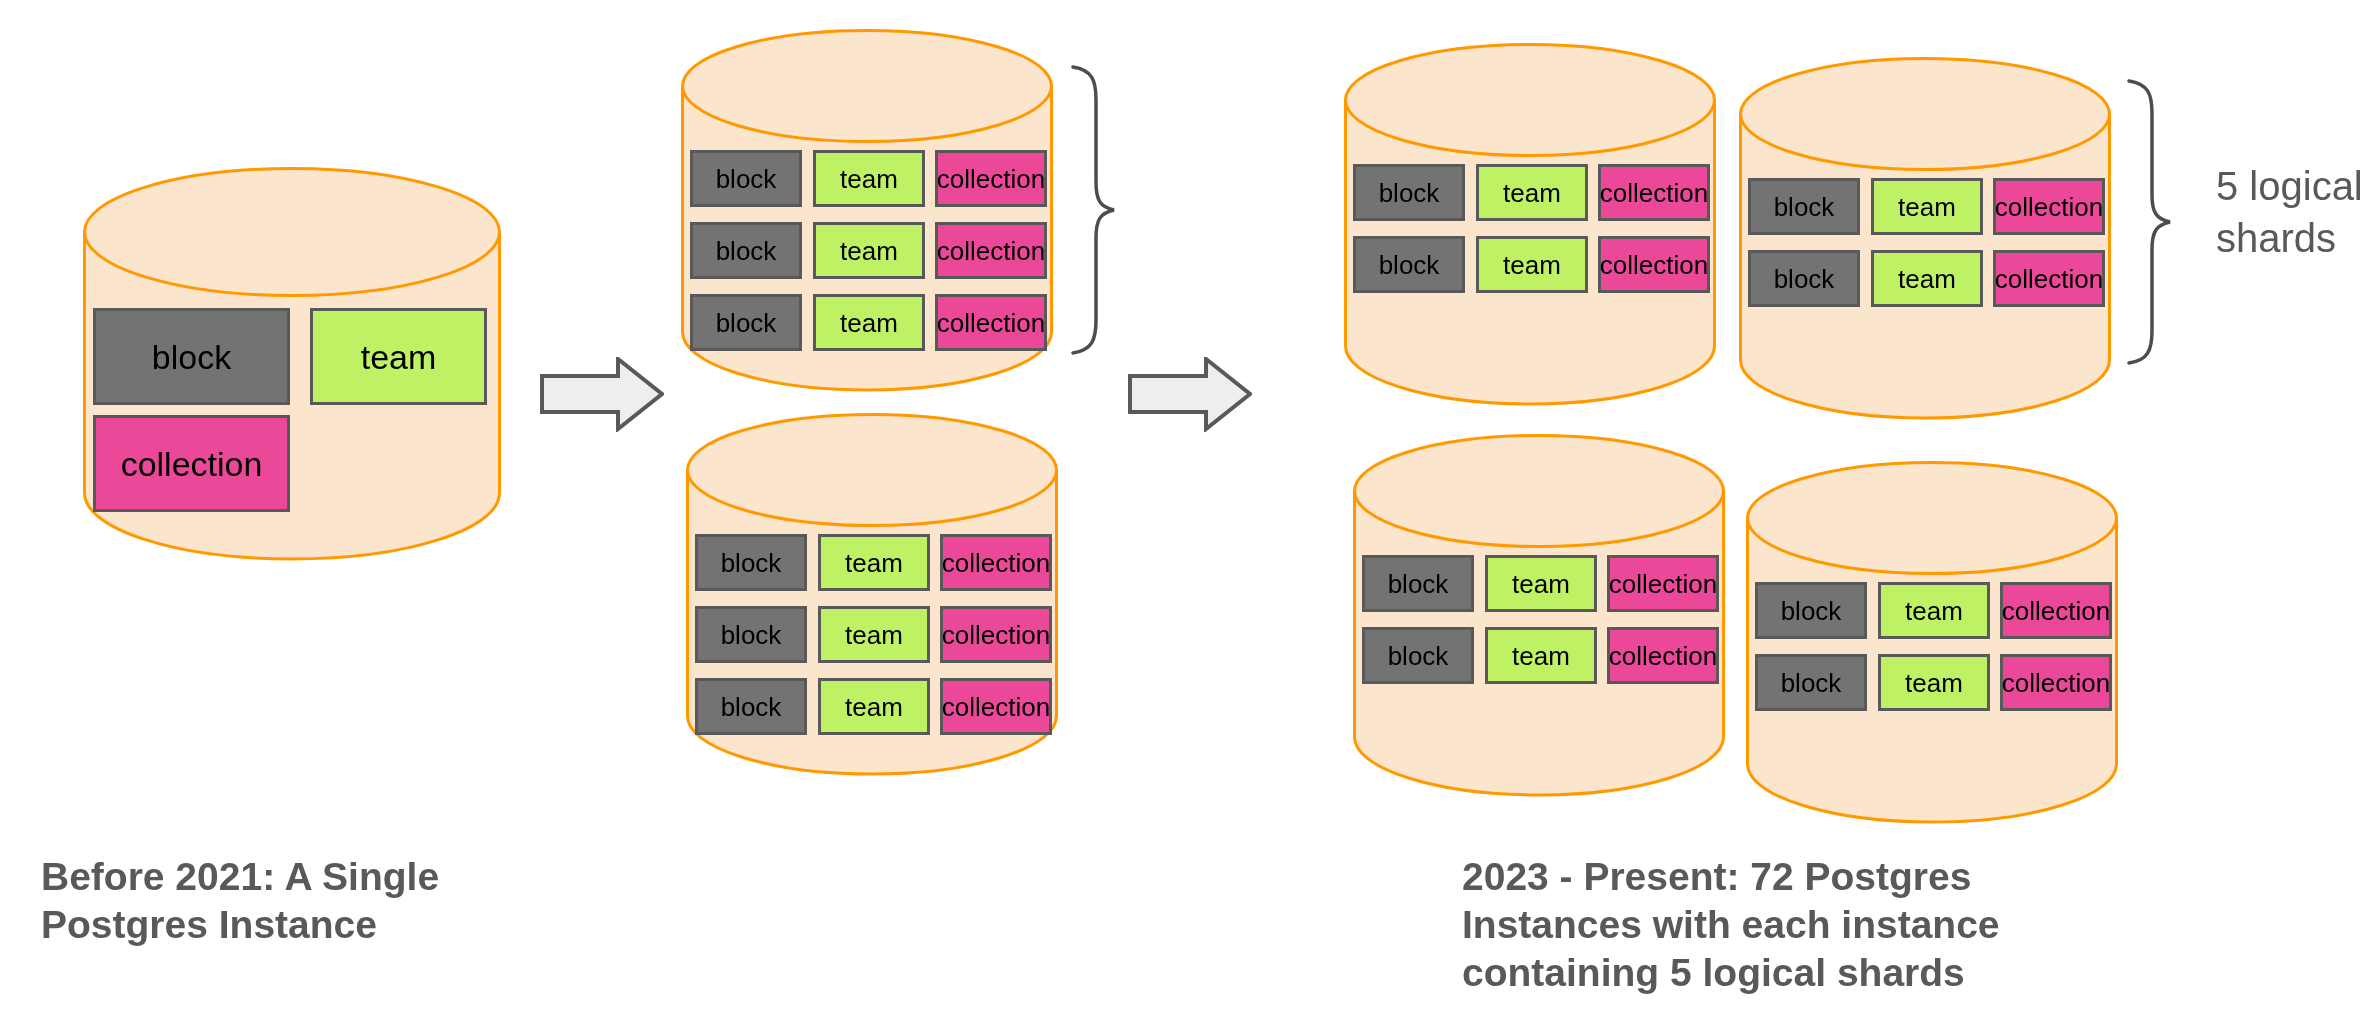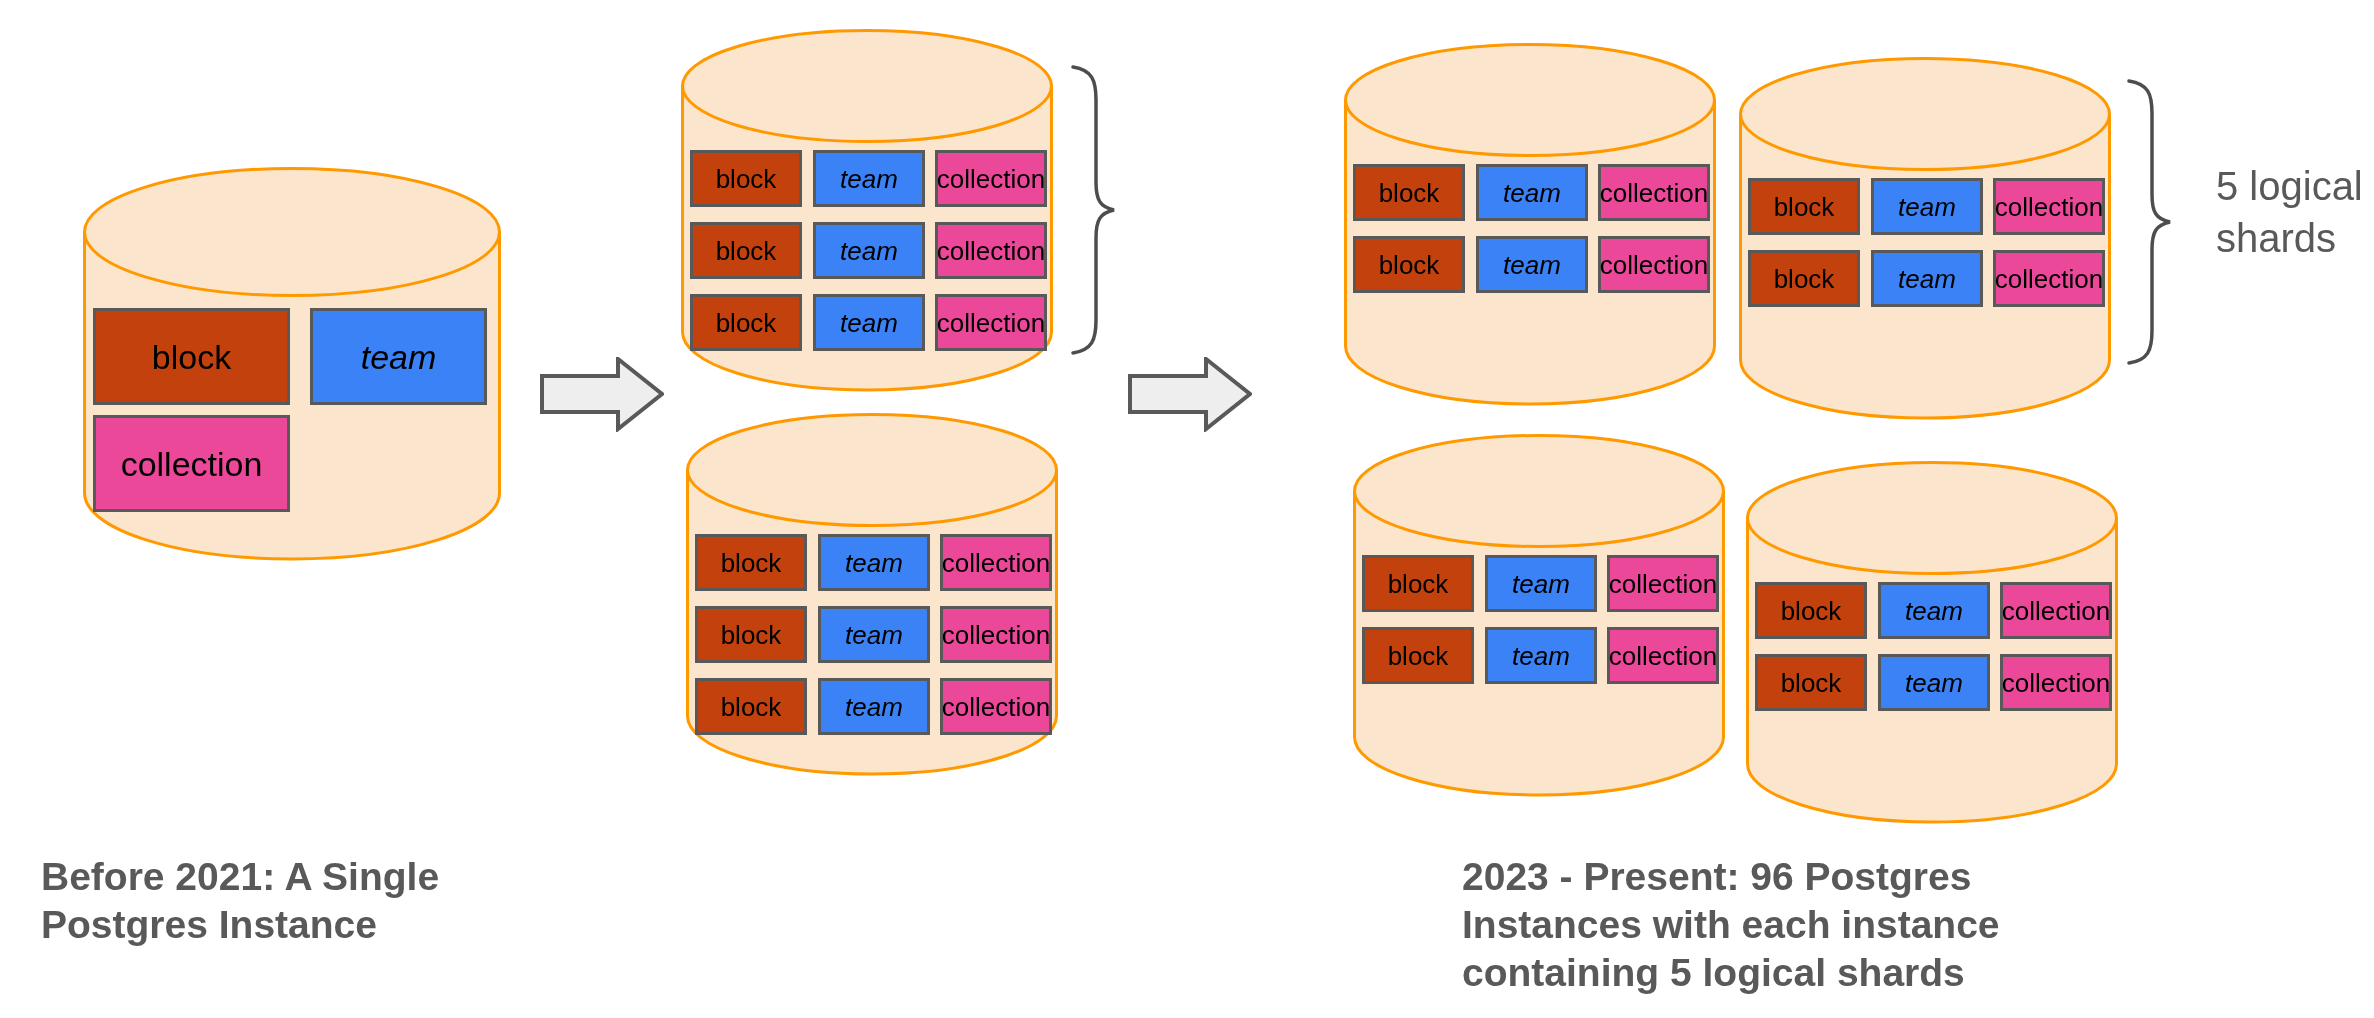--- a/index.html
+++ b/index.html
@@ -15,22 +15,22 @@
   .box{
     position:absolute;
     display:flex;align-items:center;justify-content:center;
     border:3px solid #595959;
     box-sizing:border-box;
     color:#000000;
     font-size:26px;
     line-height:1;
     white-space:nowrap;
   }
-  .blue{background:#c2410c;}
-  .pink{background:#3b82f6;font-style:italic;}
+  .blue{background:#737373;}
+  .pink{background:#bef264;}
   .green{background:#ec4899;}
   
   .std .c1{left:10px;width:112px;}
   .std .c2{left:133px;width:112px;}
   .std .c3{left:255px;width:112px;}
   .std .r1{top:122px;height:57px;}
   .std .r2{top:194px;height:57px;}
   .std .r3{top:266px;height:57px;}
   
   .big .box{font-size:34px;}
@@ -182,15 +182,15 @@
     <div class="box green r2 c3">collection</div>
   </div>
 
   <div class="brace" style="left:2126px;top:78px">
     <svg width="46" height="288" viewBox="0 0 46 292" preserveAspectRatio="none">
         <use href="#curly-brace"></use>
       </svg>
   </div>
   <div class="shard-label" style="left:2216px;top:160px;width:170px">5 logical shards</div>
 
-  <div class="caption" style="left:1462px;top:853px;width:585px">2023 - Present: 96 Postgres Instances with each instance containing 5 logical shards</div>
+  <div class="caption" style="left:1462px;top:853px;width:585px">2023 - Present: 72 Postgres Instances with each instance containing 5 logical shards</div>
 
 </div>
 
 </body></html>

